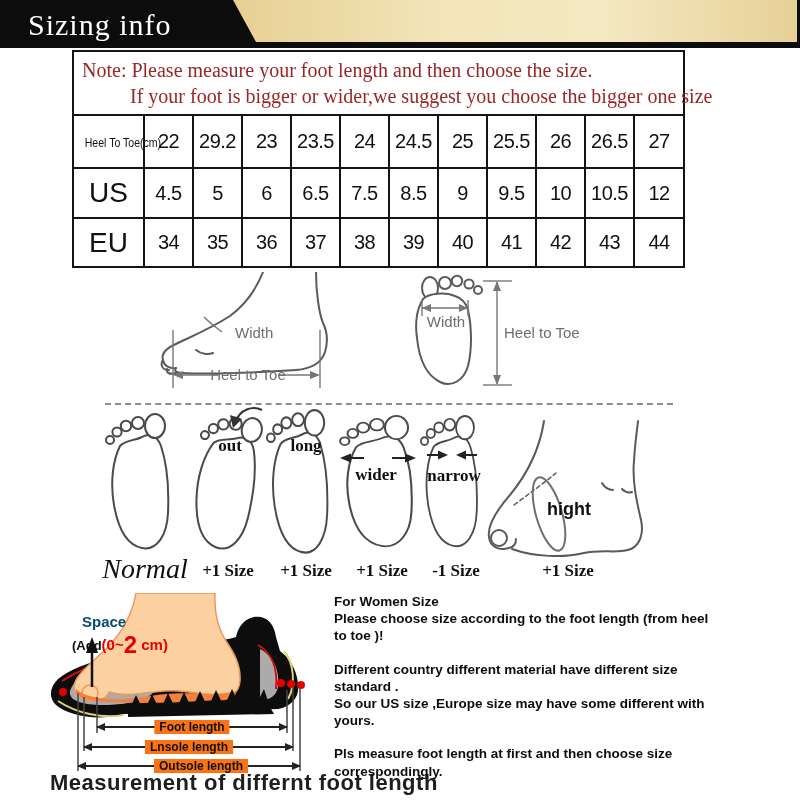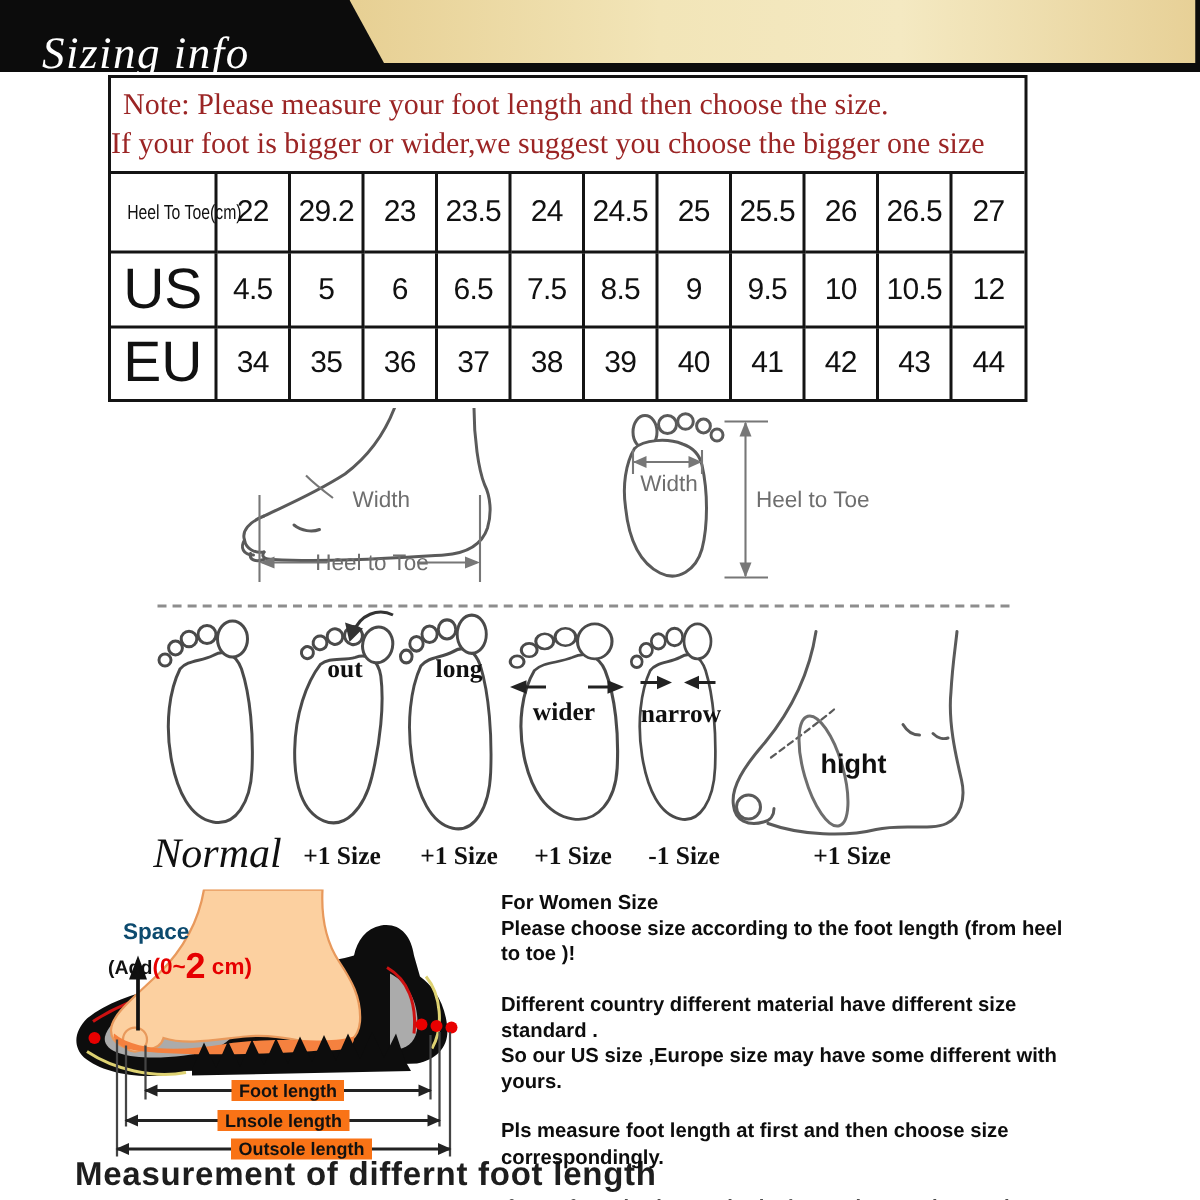--- a/index.html
+++ b/index.html
@@ -4,37 +4,37 @@
 <style>
   html,body{margin:0;padding:0;background:#fff;}
   #app{position:relative;width:800px;height:800px;background:#fff;overflow:hidden;
        font-family:"Liberation Sans",sans-serif;color:#111;}
 
   
   .banner{position:absolute;left:0;top:0;width:800px;height:48px;background:#0c0c0c;}
   .banner-ribbon{position:absolute;left:0;top:0;width:800px;height:42px;
      background:linear-gradient(90deg,#cfa04a 0%,#e5cc8d 25%,#f2e5b8 55%,#f4e9c2 75%,#e7d096 100%);
      clip-path:polygon(233px 0,797px 0,797px 42px,256px 42px);}
-  .banner-title{position:absolute;left:28px;top:14px;height:44px;line-height:44px;
-     font-family:"Liberation Serif",serif;font-size:30px;color:#fff;letter-spacing:1px;font-style:italic;}
+  .banner-title{position:absolute;left:28px;top:3px;height:44px;line-height:44px;
+     font-family:"Liberation Serif",serif;font-size:30px;color:#fff;letter-spacing:1px;}
 
   
   .sizing-box{position:absolute;left:72px;top:50px;width:613px;border:2px solid #141414;background:#fff;box-sizing:border-box;}
   .note-area{height:64px;border-bottom:2px solid #141414;font-family:"Liberation Serif",serif;
      color:#9b2525;font-size:20px;line-height:26px;padding-top:5px;box-sizing:border-box;}
   .note-line1{margin-left:8px;white-space:nowrap;}
-  .note-line2{white-space:nowrap;}
+  .note-line2{margin-left:56px;white-space:nowrap;}
   table.size-table{border-collapse:collapse;width:100%;table-layout:fixed;}
   table.size-table td{border:2px solid #141414;text-align:center;vertical-align:middle;padding:0;}
   table.size-table td:first-child{border-left:none;}
   table.size-table td:last-child{border-right:none;}
   table.size-table tr:first-child td{border-top:none;}
   table.size-table tr:last-child td{border-bottom:none;}
   .num{font-size:20px;letter-spacing:-0.5px;}
-  .rowlab-big{font-size:38px;letter-spacing:0;}
+  .rowlab-big{font-size:28px;letter-spacing:0;}
   .rowlab-small{display:inline-block;font-size:13.5px;transform:scaleX(0.78);white-space:nowrap;}
 
   
   .mid-figures{position:absolute;left:100px;top:272px;}
   .dashed-sep{position:absolute;left:105px;top:403px;width:568px;border-top:2px dashed #8d8d8d;}
   .feet-strip{position:absolute;left:90px;top:406px;}
   .shoe-fig{position:absolute;left:40px;top:593px;}
 
   svg text{user-select:none;}
   .fig-label{font:15px "Liberation Sans",sans-serif;fill:#6e6e6e;}

